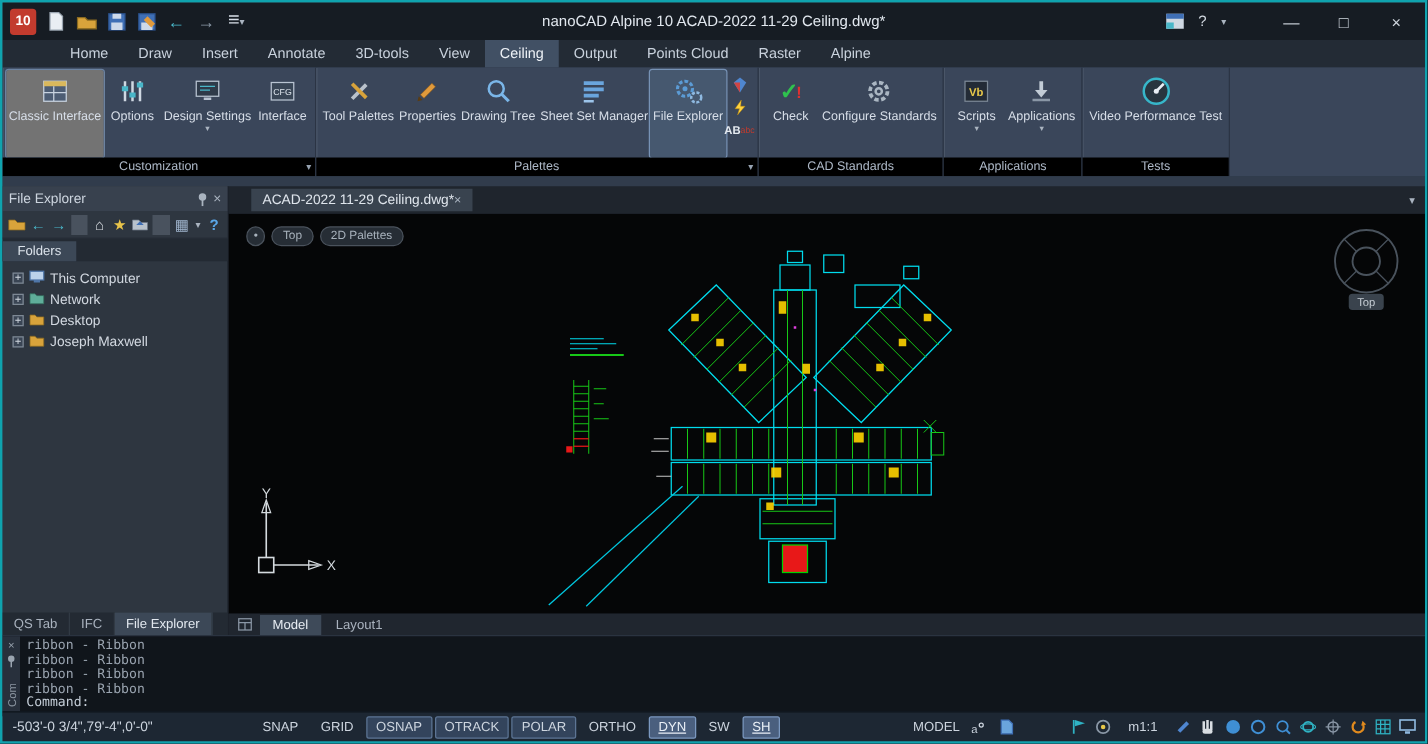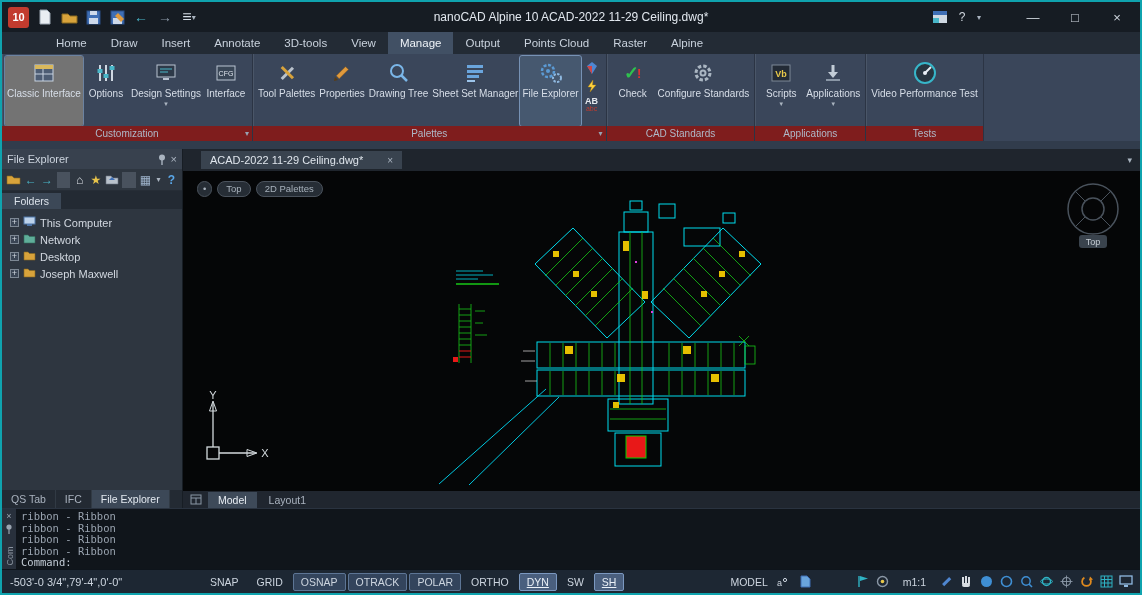--- a/index.html
+++ b/index.html
@@ -18,21 +18,21 @@
   .helpbtn{width:20px;text-align:center;font-size:12px;color:#cfd6de;}
   .dd{font-size:8px;color:#aab4c0;}
   
   .menubar{position:absolute;top:30px;left:0;right:0;height:22px;background:#232b35;display:flex;align-items:stretch;padding-left:42px;}
   .mtab{padding:4px 12px;font-size:11.5px;color:#c9d2dd;display:flex;align-items:center;}
   .mtab.active{background:#415064;color:#eef2f7;}
   
   .ribbon{position:absolute;top:52px;left:0;right:0;height:87px;background:#3a465a;display:flex;}
   .group{display:flex;flex-direction:column;border-right:1px solid #2b3444;box-shadow:1px 0 0 #4a5668 inset;}
   .gbtns{flex:1;display:flex;align-items:stretch;padding:2px 3px 0;}
-  .glabel{height:15px;font-size:10px;color:#aeb9c8;text-align:center;line-height:15px;background:#7f1d1d;position:relative;padding:0 10px;}
+  .glabel{height:15px;font-size:10px;color:#aeb9c8;text-align:center;line-height:15px;background:#000000;position:relative;padding:0 10px;}
   .glabel .dl{position:absolute;right:3px;top:0;font-size:8px;color:#97a3b2;}
   .rb{min-width:46px;display:flex;flex-direction:column;align-items:center;padding:3px 2px 1px;font-size:10px;line-height:11px;
       text-align:center;color:#d7dee8;border-radius:2px;}
   .rb .ic{height:28px;display:flex;align-items:center;justify-content:center;margin-bottom:1px;}
   .rb.sel{background:#737373;outline:1px solid #6b82a0;}
   .rb.active{background:#46586f;outline:1px solid #7792b5;}
   .smallcol{display:flex;flex-direction:column;justify-content:flex-start;gap:2px;padding:4px 2px;}
   .sic16{width:18px;height:16px;display:flex;align-items:center;justify-content:center;font-size:9px;}
   .abtxt{color:#e4e9ef;font-size:9px;font-weight:bold;line-height:8px;}
   .abctxt{color:#c23b2e;font-size:7px;line-height:7px;}
@@ -50,21 +50,21 @@
   .ftab{background:#3c4857;color:#dbe2ea;font-size:10.5px;padding:2px 12px;}
   .tree{flex:1;padding:5px 2px;font-size:11px;color:#d2d8e0;overflow:hidden;}
   .trow{display:flex;align-items:center;height:17px;gap:4px;padding-left:6px;}
   .exp{width:9px;height:9px;border:1px solid #7d8894;background:#3a4554;color:#d0d7df;font-size:9px;line-height:7px;
        display:inline-flex;align-items:center;justify-content:center;flex:none;}
   .ptabs{height:18px;background:#232a33;display:flex;align-items:stretch;font-size:10.5px;color:#aab3bf;}
   .ptab{padding:2px 9px;display:flex;align-items:center;border-right:1px solid #313a44;}
   .ptab.active{background:#3c4857;color:#e2e8ef;}
   
   .docbar{position:absolute;left:181px;top:147px;right:0;height:22px;background:#1f252d;display:flex;align-items:center;}
-  .dtab{margin-left:18px;background:#39434f;color:#dfe5ec;font-size:11px;padding:3px 9px;display:flex;align-items:center;gap:24px;}
+  .dtab{margin-left:18px;background:#39434f;color:#dfe5ec;font-size:11px;padding:3px 9px;display:flex;align-items:center;gap:0;}
   .dtab .x{color:#aab4c0;font-size:10px;}
   .doc-dd{margin-left:auto;margin-right:8px;color:#aab4c0;font-size:9px;}
   .canvas{position:absolute;left:181px;top:169px;right:0;height:320px;background:#050607;overflow:hidden;}
   .vpills{position:absolute;left:14px;top:10px;display:flex;gap:5px;z-index:3;}
   .pill{background:#262d35;border:1px solid #4a525c;border-radius:8px;color:#a8b2bc;font-size:9.5px;padding:1px 8px;line-height:12px;}
   .pill.dot{padding:1px 5px;}
   .viewcube{position:absolute;right:14px;top:8px;z-index:3;}
   .ucs{position:absolute;left:10px;bottom:14px;z-index:3;}
   .layoutbar{position:absolute;left:181px;top:489px;right:0;height:17px;background:#20262f;display:flex;align-items:center;font-size:10.5px;color:#aab3bf;gap:2px;padding-left:3px;}
   .ltab{padding:2px 10px;}
@@ -147,21 +147,21 @@
     </div>
   </div>
 
   <div class="menubar">
     <div class="mtab">Home</div>
     <div class="mtab">Draw</div>
     <div class="mtab">Insert</div>
     <div class="mtab">Annotate</div>
     <div class="mtab">3D-tools</div>
     <div class="mtab">View</div>
-    <div class="mtab active">Manage</div>
+    <div class="mtab active">Ceiling</div>
     <div class="mtab">Output</div>
     <div class="mtab">Points Cloud</div>
     <div class="mtab">Raster</div>
     <div class="mtab">Alpine</div>
   </div>
 
   <div class="ribbon">
     <div class="group">
       <div class="gbtns">
         <div class="rb sel">
@@ -274,21 +274,21 @@
               <svg width="14" height="14">
                 <polygon points="2,5 7,1 12,5 7,13" fill="#4f86d0"></polygon>
                 <polygon points="2,5 7,5 7,13" fill="#d04545"></polygon>
               </svg>
             </span>
           <span class="sic16">
               <svg width="13" height="14">
                 <polygon points="8,1 3,8 6.5,8 5,13 11,6 7.5,6" fill="#ffd23e" stroke="#b8860b" stroke-width="0.4"></polygon>
               </svg>
             </span>
-          <span class="sic16" style="flex-direction:column">
+          <span class="sic16" style="">
               <span class="abtxt">AB</span>
               <span class="abctxt">abc</span>
             </span>
         </div>
       </div>
       <div class="glabel"><span>Palettes</span><span class="dl">▾</span></div>
     </div>
 
     <div class="group">
       <div class="gbtns">

